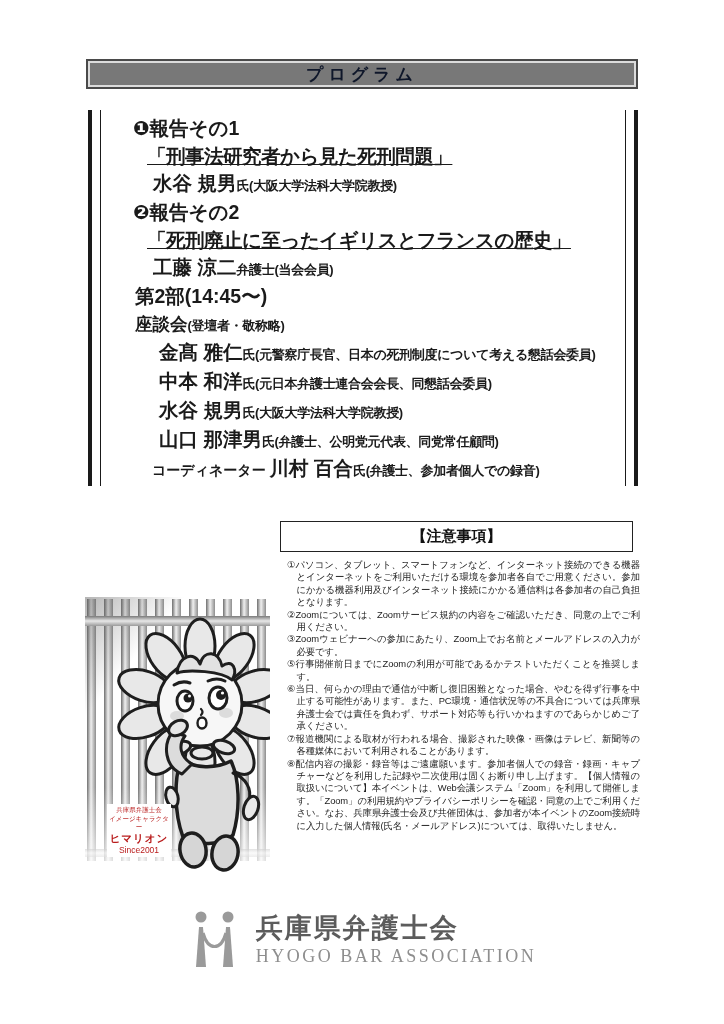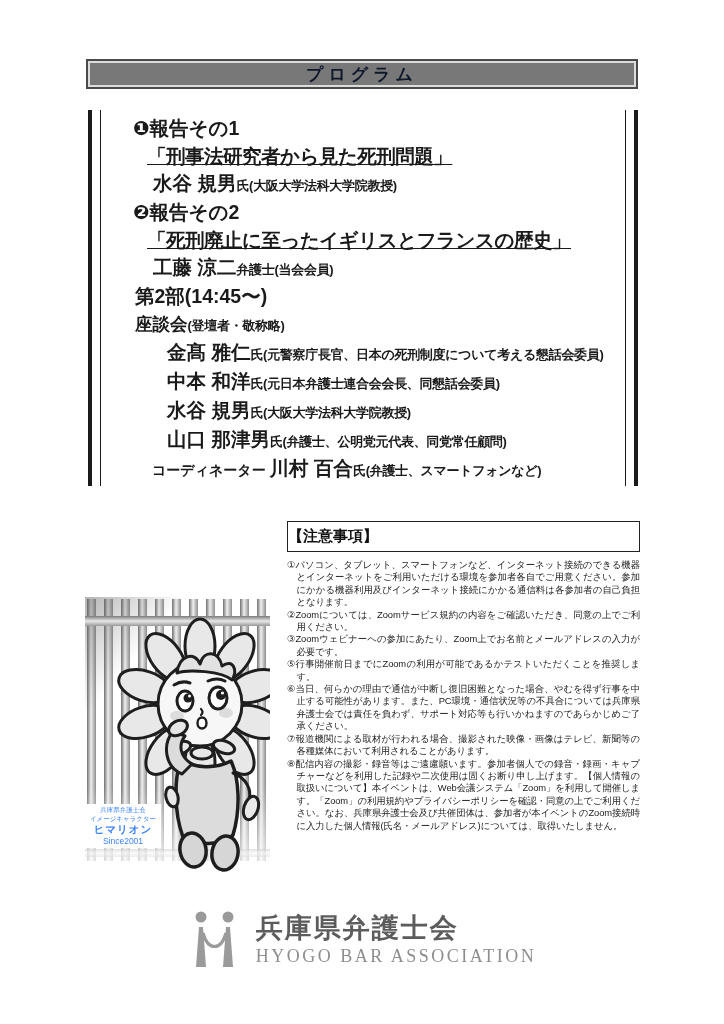--- a/index.html
+++ b/index.html
@@ -20,45 +20,45 @@
   .vline{position:absolute;top:2px;bottom:0;width:8px;}
   .vline.left{left:0;border-left:4px solid #1a1a1a;border-right:1.5px solid #1a1a1a;}
   .vline.right{right:0;border-right:4px solid #1a1a1a;border-left:1.5px solid #1a1a1a;}
   .program-list{position:absolute;left:47px;top:10px;width:480px;}
   .program-list .row{line-height:21px;margin-bottom:6px;white-space:nowrap;}
   .p-part{font-size:17.5px;font-weight:bold;}
   .p-bullet{font-size:17.5px;font-weight:bold;margin-left:-2px;}
   .p-worktitle{font-size:19.5px;font-weight:bold;margin-left:12px;letter-spacing:-0.5px;text-decoration:underline;}
   .p-speaker{margin-left:18px;}
   .p-roundtable{margin-top:3px;}
-  .p-panelist{margin-left:32px;}
+  .p-panelist{margin-left:24px;}
   .p-coordinator{margin-left:17px;}
   .seg-name{font-size:19.5px;font-weight:bold;}
   .seg-suffix{font-size:13px;font-weight:bold;letter-spacing:-0.3px;}
   .p-roundtable .seg-name{font-size:17.5px;}
   .seg-prefix{font-size:14px;font-weight:bold;}
 
   
   .notes-title-box{
-    position:absolute;left:287px;top:521px;width:351px;height:29px;
-    border:1.5px solid #222;display:flex;align-items:center;
+    position:absolute;left:280px;top:521px;width:351px;height:29px;
+    border:1.5px solid #222;display:flex;align-items:center;justify-content:center;
   }
   .notes-title-box span{font-size:15px;font-weight:bold;color:#111;}
   .notes-list{position:absolute;left:287px;top:559px;width:353px;}
   .notes-list .note{
     font-size:9.4px;line-height:12.4px;color:#222;text-align:justify;
     text-indent:-9.4px;padding-left:9.4px;letter-spacing:-0.1px;
   }
 
   
   .mascot{position:absolute;left:85px;top:597px;width:185px;height:288px;}
   .mascot svg{position:absolute;left:0;top:0;}
   .mascot-caption{
-    position:absolute;left:0;top:207px;width:76px;background:#ffffff;
-    text-align:center;color:#3b82f6;padding:2px 0;
+    position:absolute;left:22px;top:207px;width:64px;background:#ffffff;
+    text-align:center;color:#b91c1c;padding:2px 0;
   }
   .mascot-caption .cap-s{font-size:6.5px;line-height:8.5px;display:block;}
   .mascot-caption .cap-name{font-size:10.5px;font-weight:bold;letter-spacing:1px;line-height:13px;display:block;}
   .mascot-caption .cap-since{font-size:8.5px;line-height:10px;display:block;}
 
   
   .footer{
     position:absolute;left:0;right:0;top:905px;height:70px;
     display:flex;align-items:center;justify-content:center;gap:16px;
   }
@@ -83,21 +83,21 @@
         <div class="row p-speaker"><span class="seg-name">水谷 規男</span><span class="seg-suffix">氏(大阪大学法科大学院教授)</span></div>
         <div class="row p-bullet"><span class="seg-name">❷報告その2</span></div>
         <div class="row p-worktitle"><span class="seg-name">「死刑廃止に至ったイギリスとフランスの歴史」</span></div>
         <div class="row p-speaker"><span class="seg-name">工藤 涼二</span><span class="seg-suffix">弁護士(当会会員)</span></div>
         <div class="row p-part p-later"><span class="seg-name">第2部(14:45〜)</span></div>
         <div class="row p-roundtable"><span class="seg-name">座談会</span><span class="seg-suffix">(登壇者・敬称略)</span></div>
         <div class="row p-panelist"><span class="seg-name">金髙 雅仁</span><span class="seg-suffix">氏(元警察庁長官、日本の死刑制度について考える懇話会委員)</span></div>
         <div class="row p-panelist"><span class="seg-name">中本 和洋</span><span class="seg-suffix">氏(元日本弁護士連合会会長、同懇話会委員)</span></div>
         <div class="row p-panelist"><span class="seg-name">水谷 規男</span><span class="seg-suffix">氏(大阪大学法科大学院教授)</span></div>
         <div class="row p-panelist"><span class="seg-name">山口 那津男</span><span class="seg-suffix">氏(弁護士、公明党元代表、同党常任顧問)</span></div>
-        <div class="row p-coordinator"><span class="seg-prefix">コーディネーター </span><span class="seg-name">川村 百合</span><span class="seg-suffix">氏(弁護士、スマートフォンなど)</span></div>
+        <div class="row p-coordinator"><span class="seg-prefix">コーディネーター </span><span class="seg-name">川村 百合</span><span class="seg-suffix">氏(弁護士、参加者個人での録音)</span></div>
       </div>
   </div>
 
   <div class="notes-title-box">
     <span>【注意事項】</span>
   </div>
   <div class="notes-list">
       <div class="note">①パソコン、タブレット、スマートフォンなど、インターネット接続のできる機器とインターネットをご利用いただける環境を参加者各自でご用意ください。参加にかかる機器利用及びインターネット接続にかかる通信料は各参加者の自己負担となります。</div>
       <div class="note">②Zoomについては、Zoomサービス規約の内容をご確認いただき、同意の上でご利用ください。</div>
       <div class="note">③Zoomウェビナーへの参加にあたり、Zoom上でお名前とメールアドレスの入力が必要です。</div>

